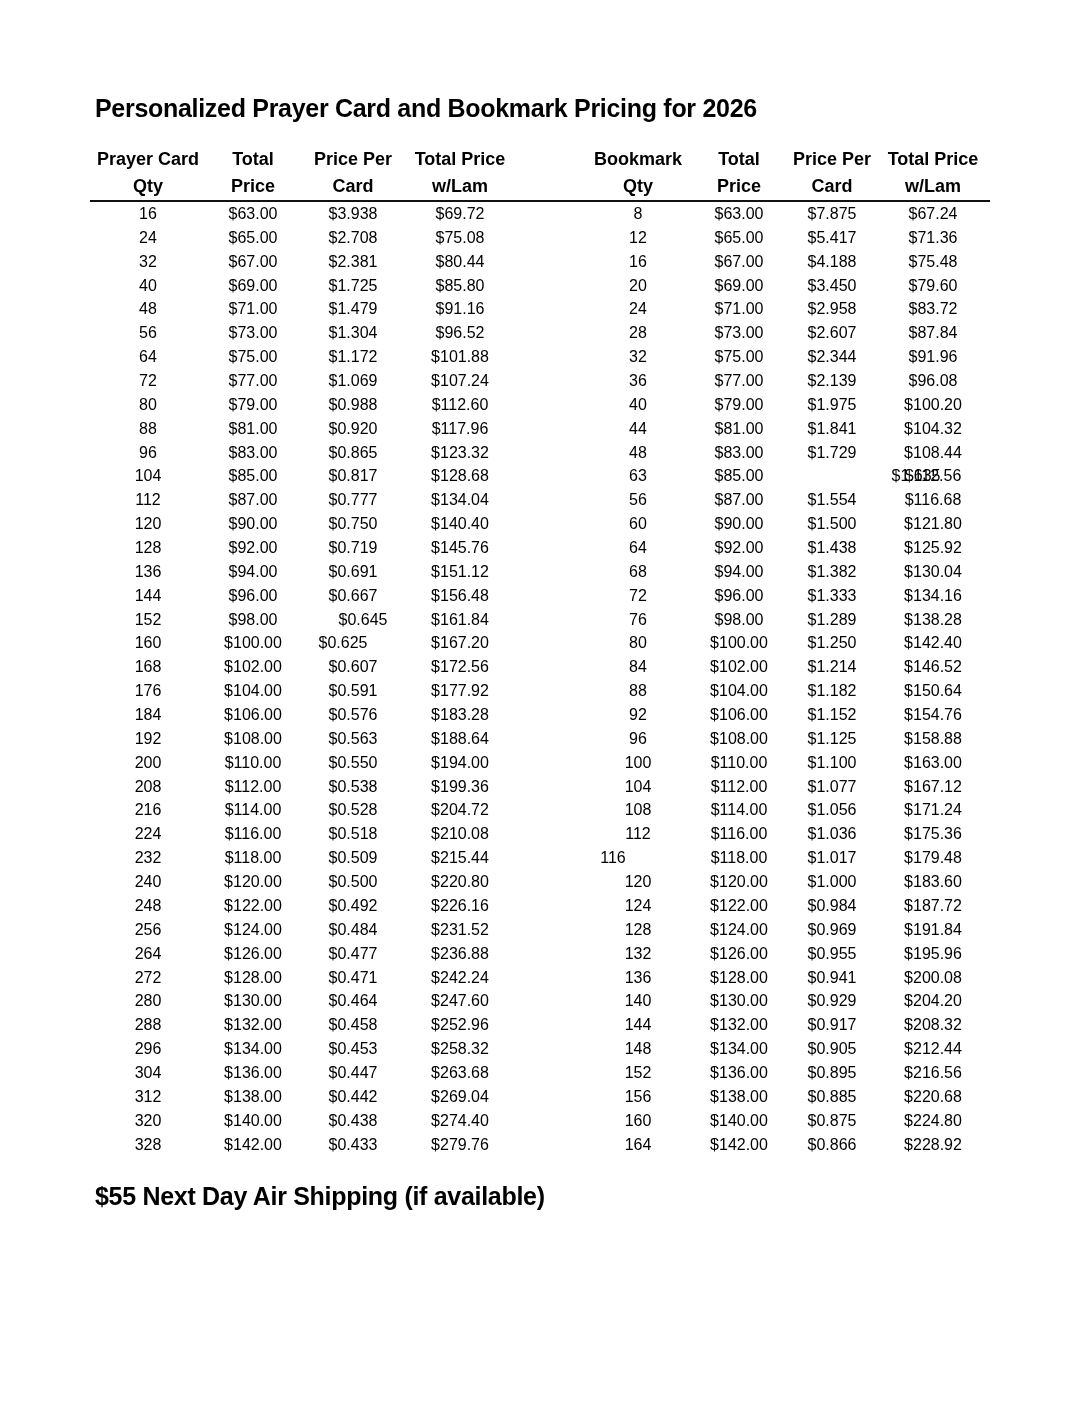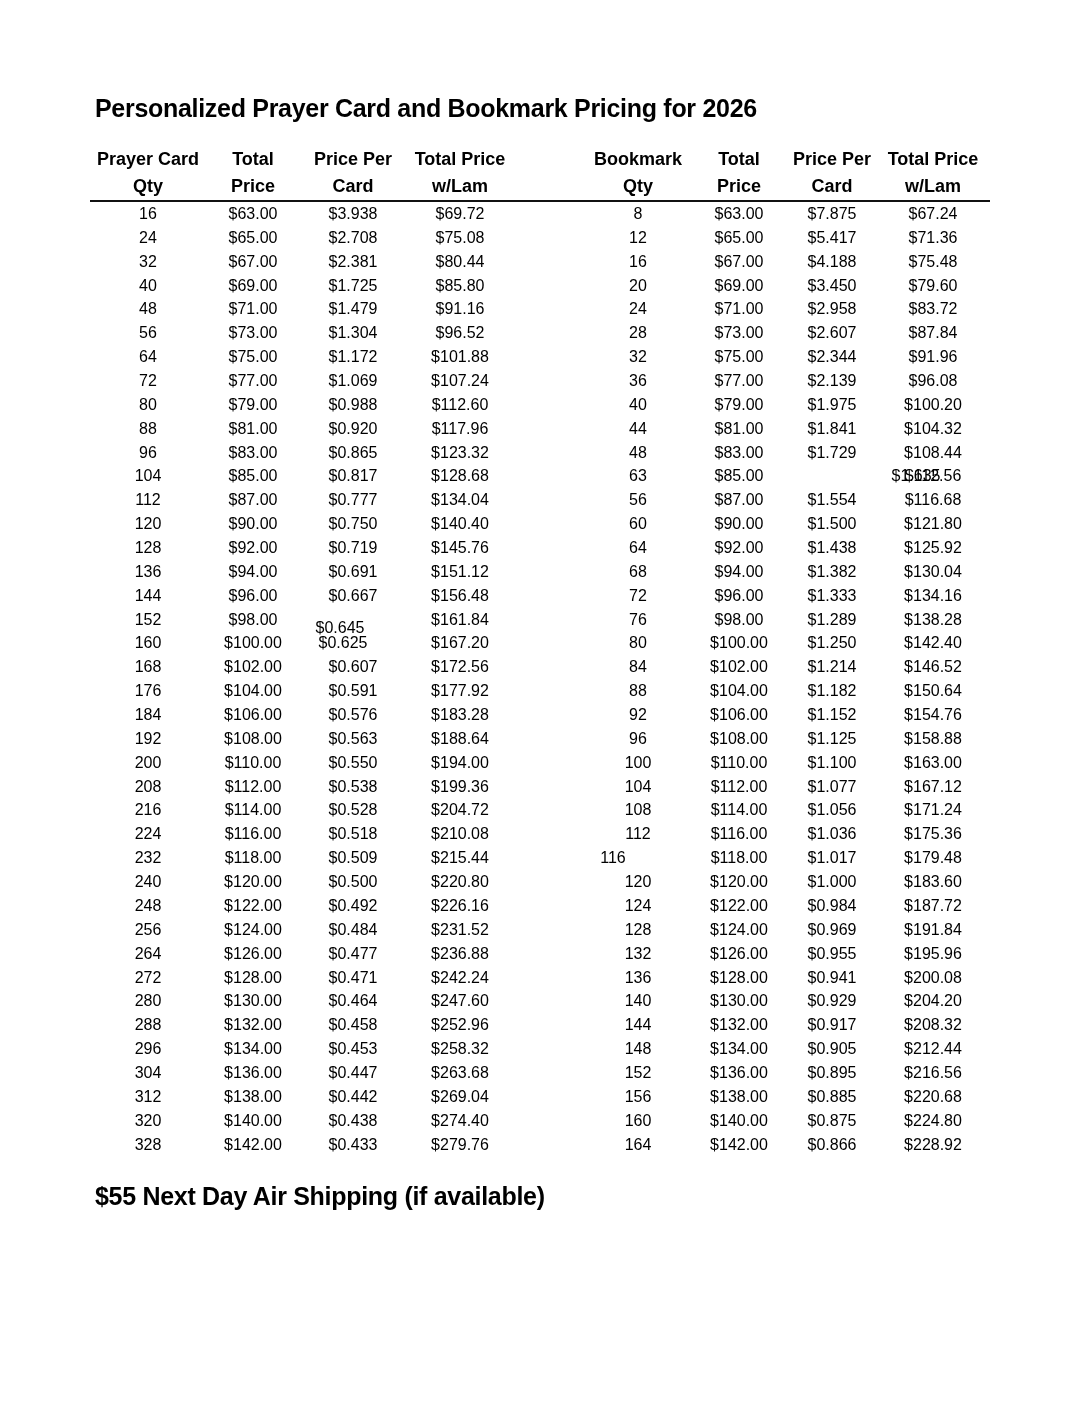--- a/index.html
+++ b/index.html
@@ -278,21 +278,21 @@
       <div class="cell" style="left: 263px;">$0.667</div>
       <div class="cell" style="left: 370px;">$156.48</div>
       <div class="cell" style="left: 548px;">72</div>
       <div class="cell" style="left: 649px;">$96.00</div>
       <div class="cell" style="left: 742px;">$1.333</div>
       <div class="cell" style="left: 843px;">$134.16</div>
     </div>
     <div class="row">
       <div class="cell" style="left: 58px;">152</div>
       <div class="cell" style="left: 163px;">$98.00</div>
-      <div class="cell" style="left: 250px; margin-top: 8px;">$0.645</div>
+      <div class="cell" style="left: 273px;">$0.645</div>
       <div class="cell" style="left: 370px;">$161.84</div>
       <div class="cell" style="left: 548px;">76</div>
       <div class="cell" style="left: 649px;">$98.00</div>
       <div class="cell" style="left: 742px;">$1.289</div>
       <div class="cell" style="left: 843px;">$138.28</div>
     </div>
     <div class="row">
       <div class="cell" style="left: 58px;">160</div>
       <div class="cell" style="left: 163px;">$100.00</div>
       <div class="cell" style="left: 253px;">$0.625</div>

